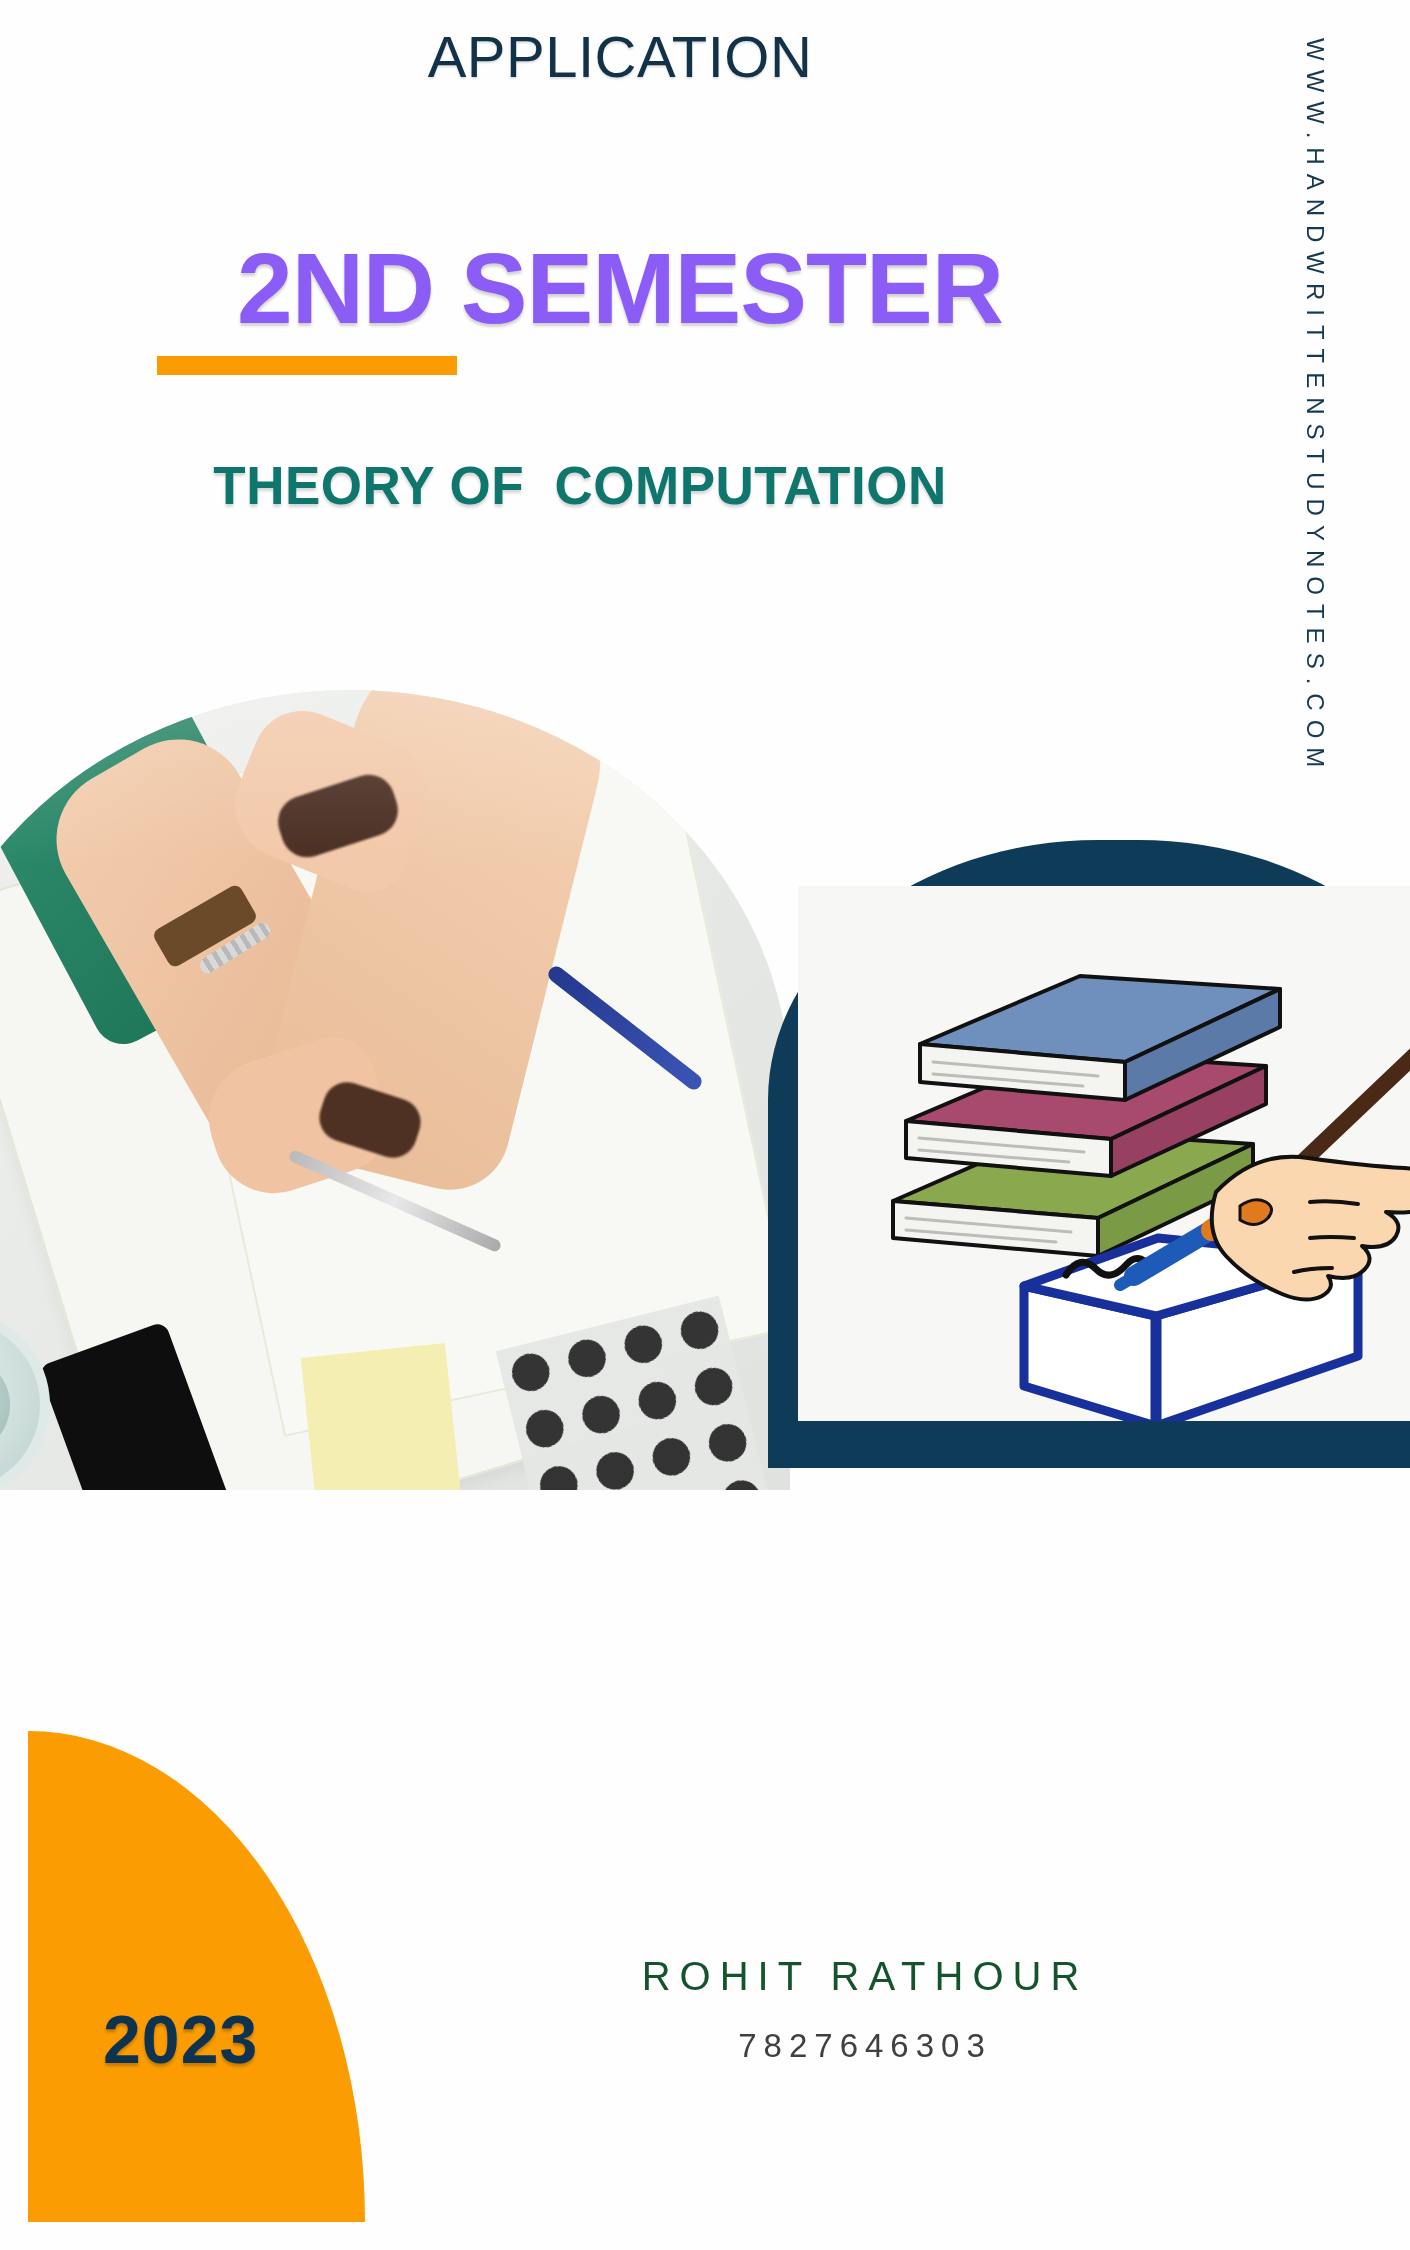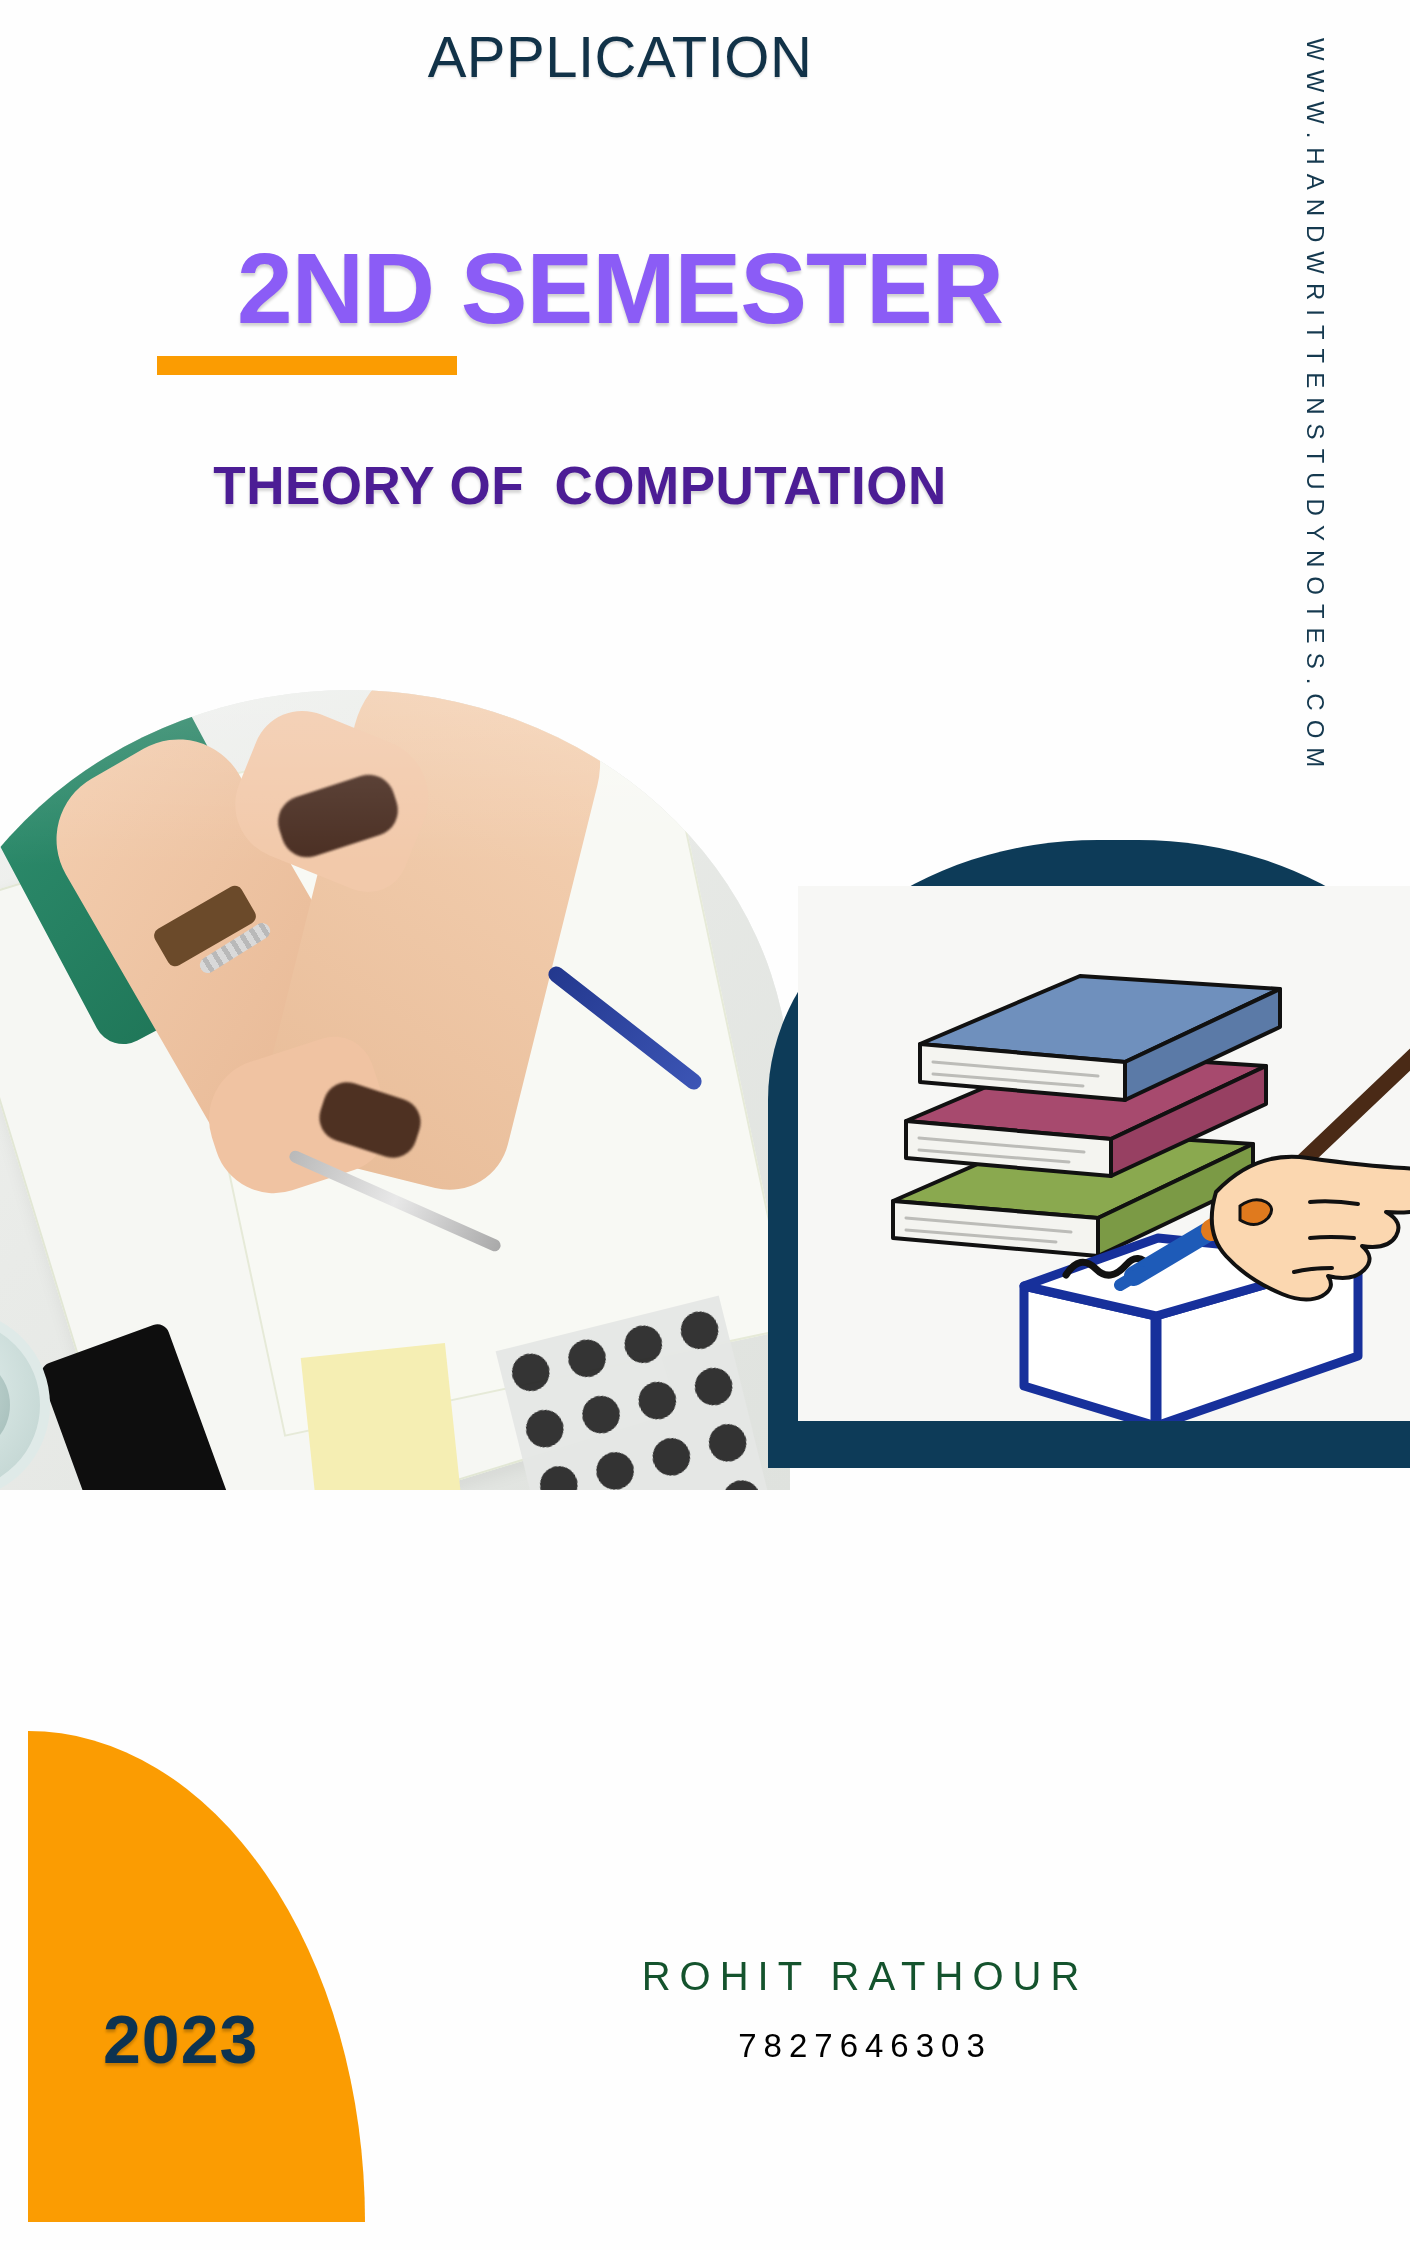--- a/index.html
+++ b/index.html
@@ -45,21 +45,21 @@
     background:#fb9c02;
   }
 
   .subject {
     position:absolute;
     left:80px; top:455px; width:1000px;
     text-align:center;
     font-weight:700;
     font-size:53px;
     letter-spacing:0.5px;
-    color:#4c1d95;
+    color:#0f766e;
     text-shadow:0 3px 3px rgba(0,0,0,0.16);
     white-space:pre;
   }
 
   
   .website {
     position:absolute;
     left:1329px; top:38px;
     transform-origin: left top;
     transform: rotate(90deg);
@@ -255,21 +255,21 @@
     letter-spacing:9px;
     color:#14532d;
   }
   .author-phone {
     position:absolute;
     left:470px; top:2027px; width:790px;
     text-align:center;
     font-size:33px;
     font-weight:400;
     letter-spacing:7px;
-    color:#000000;
+    color:#404040;
   }
 </style>
 </head>
 <body>
 
 <div class="course-line">
   <div>APPLICATION</div>
 </div>
 
 <div class="semester">2ND SEMESTER</div>

